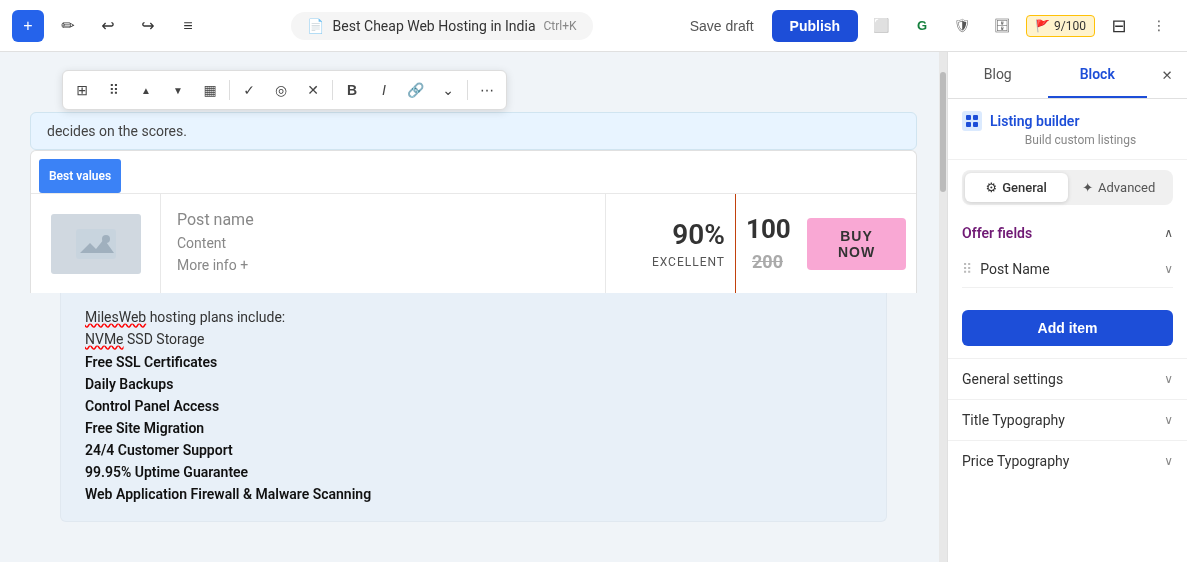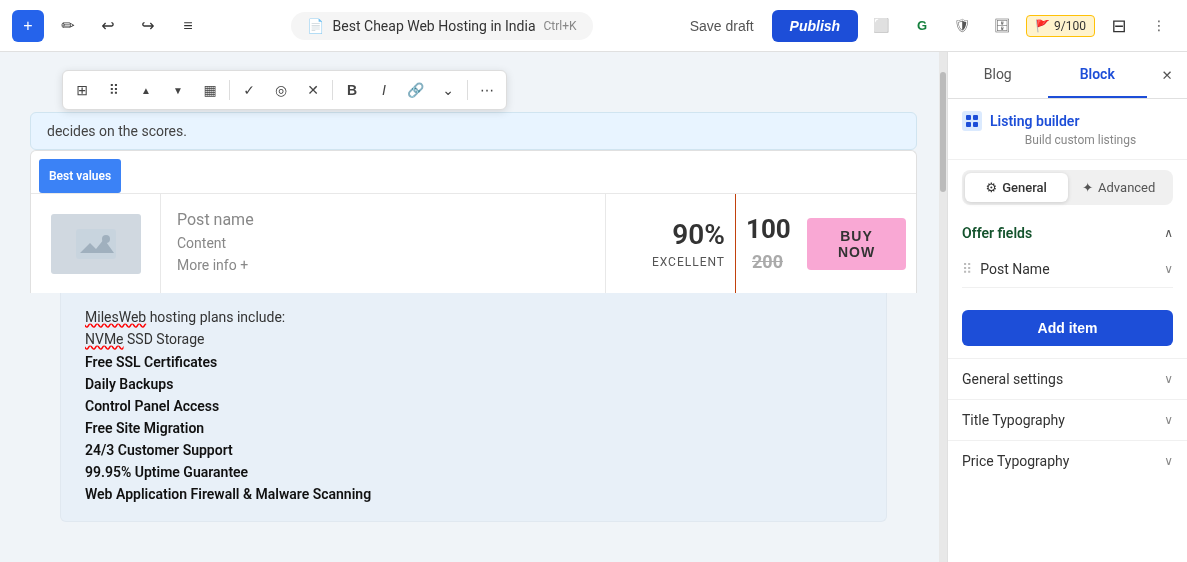--- a/index.html
+++ b/index.html
@@ -19,21 +19,21 @@
     .doc-title-area {
       flex: 1; display: flex; align-items: center; justify-content: center; gap: 8px;
     }
     .doc-title-pill {
       display: flex; align-items: center; gap: 8px; background: #f5f5f5; border-radius: 20px;
       padding: 6px 16px; font-size: 14px; color: #333; cursor: pointer;
     }
     .doc-title-pill span.shortcut { color: #888; font-size: 12px; }
     .toolbar-right { display: flex; align-items: center; gap: 8px; }
     .save-draft-btn { background: transparent; border: none; color: #555; font-size: 14px; cursor: pointer; padding: 6px 10px; }
-    .publish-btn { background: #1d4ed8; color: white; border: none; border-radius: 6px; padding: 8px 18px; font-size: 14px; font-weight: 600; cursor: pointer; font-style: italic; }
+    .publish-btn { background: #1d4ed8; color: white; border: none; border-radius: 6px; padding: 8px 18px; font-size: 14px; font-weight: 600; cursor: pointer; }
     .icon-btn { width: 32px; height: 32px; display: flex; align-items: center; justify-content: center; border: none; background: transparent; cursor: pointer; color: #555; border-radius: 4px; }
     .score-badge { display: flex; align-items: center; gap: 4px; background: #fff3cd; border: 1px solid #ffc107; border-radius: 4px; padding: 3px 8px; font-size: 12px; color: #333; }
     .score-badge .flag { color: #dc3545; }
 
     
     .main-area { display: flex; flex: 1; overflow: hidden; }
 
     
     .editor-area { flex: 1; background: #f0f4f8; overflow-y: auto; position: relative; }
 
@@ -94,21 +94,21 @@
     .panel-section .listing-builder-title { font-size: 14px; font-weight: 600; color: #1d4ed8; display: flex; align-items: center; gap: 8px; }
     .panel-section .listing-builder-sub { font-size: 12px; color: #888; margin-top: 2px; margin-left: 26px; text-align: center; }
     .listing-icon { width: 20px; height: 20px; background: #dbeafe; border-radius: 3px; display: flex; align-items: center; justify-content: center; font-size: 11px; color: #1d4ed8; }
 
     .mode-tabs { display: flex; margin: 10px 14px; background: #f0f0f0; border-radius: 8px; padding: 3px; }
     .mode-tab { flex: 1; padding: 7px; text-align: center; font-size: 13px; color: #555; cursor: pointer; border-radius: 6px; display: flex; align-items: center; justify-content: center; gap: 5px; }
     .mode-tab.active { background: white; box-shadow: 0 1px 4px rgba(0,0,0,0.15); color: #333; font-weight: 500; }
 
     .offer-fields-section { padding: 10px 14px; }
     .offer-fields-header { display: flex; align-items: center; justify-content: space-between; margin-bottom: 10px; cursor: pointer; }
-    .offer-fields-header .label { font-size: 14px; font-weight: 600; color: #14532d; }
+    .offer-fields-header .label { font-size: 14px; font-weight: 600; color: #701a75; }
     .offer-fields-header .chevron { font-size: 12px; color: #555; }
 
     .field-item { display: flex; align-items: center; gap: 8px; padding: 10px 0; border-bottom: 1px solid #f0f0f0; }
     .drag-handle { color: #bbb; font-size: 14px; cursor: grab; }
     .field-name { flex: 1; font-size: 14px; color: #333; }
     .field-chevron { font-size: 12px; color: #888; cursor: pointer; }
 
     .add-item-btn {
       display: block; width: calc(100% - 28px); margin: 12px 14px;
       background: #1d4ed8; color: white; border: none; border-radius: 6px;
@@ -244,21 +244,21 @@
           <span>MilesWeb</span> hosting plans include:
         </div>
         <div class="nvme">
           <span>NVMe</span> SSD Storage
         </div>
         <ul>
           <li>Free SSL Certificates</li>
           <li>Daily Backups</li>
           <li>Control Panel Access</li>
           <li>Free Site Migration</li>
-          <li>24/3 Customer Support</li>
+          <li>24/4 Customer Support</li>
           <li>99.95% Uptime Guarantee</li>
           <li>Web Application Firewall &amp; Malware Scanning</li>
         </ul>
       </div>
     </div>
 
     <div style="position:absolute;right:0;top:0;width:8px;height:100%;background:#e8e8e8;">
       <div style="width:6px;height:120px;background:#bbb;border-radius:4px;margin:0 auto;margin-top:20px;"></div>
     </div>
   </div>

